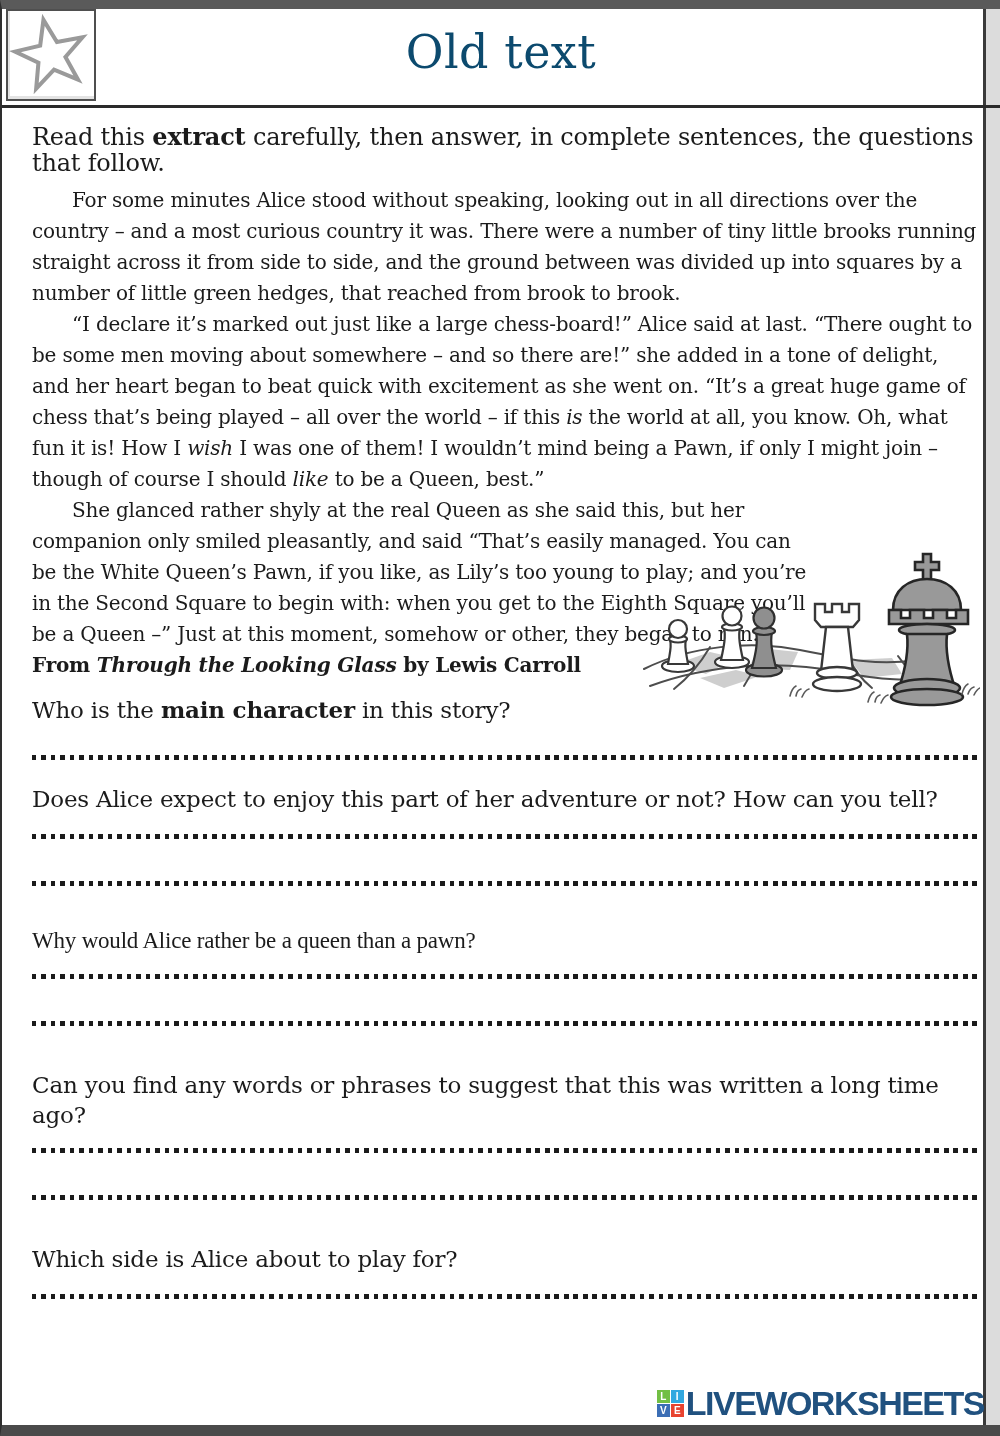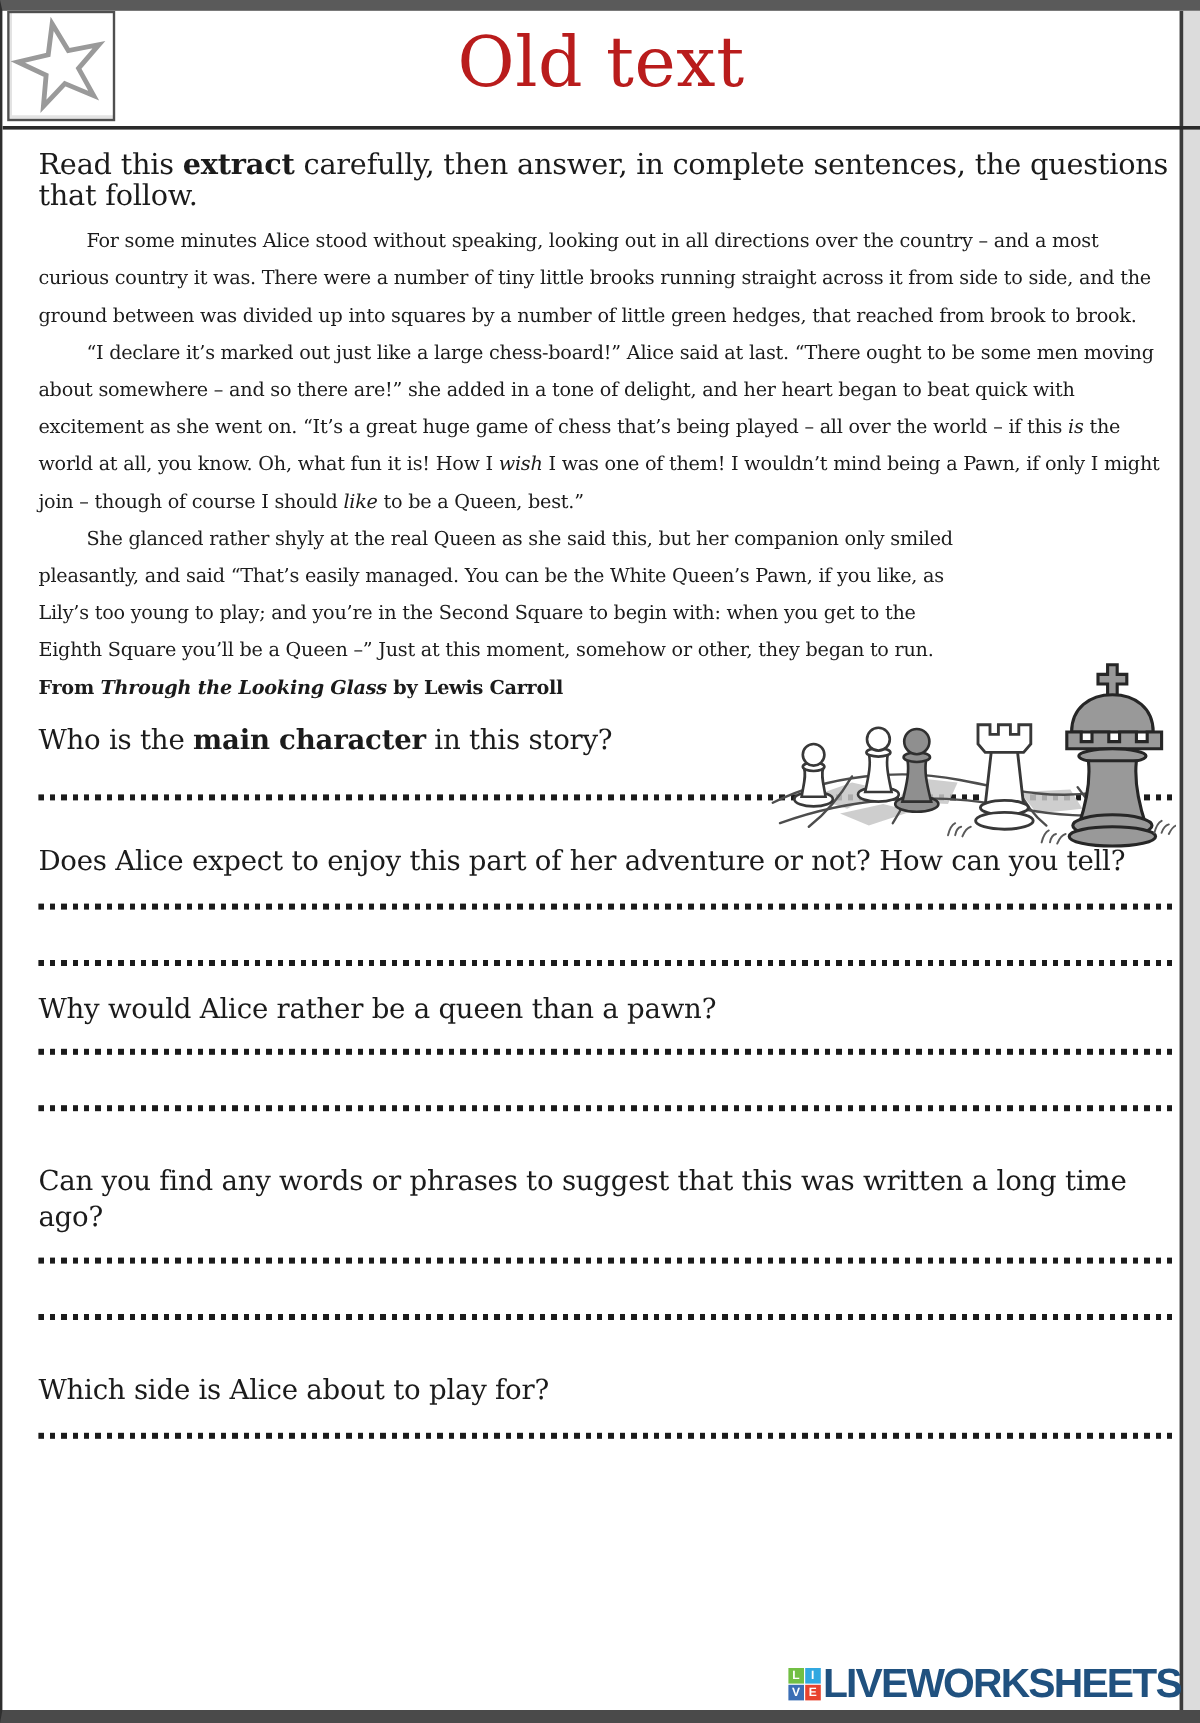--- a/index.html
+++ b/index.html
@@ -21,27 +21,27 @@
   }
   
   .header{position:relative;height:96px;border-bottom:3px solid #2a2a2a;}
   .star-box{
     position:absolute;left:4px;top:0;width:90px;height:92px;
     box-sizing:border-box;border:2px solid #4f4f4f;
     background:#fff;box-shadow:inset 2px -3px 0 0 #e3e3e3;
     display:flex;align-items:center;justify-content:center;
   }
   .page-title{
-    text-align:center;font-size:58px;line-height:46px;
-    padding-top:20px;color:#b91c1c;letter-spacing:.5px;
+    text-align:center;font-size:46px;line-height:46px;
+    padding-top:20px;color:#0c4a6e;letter-spacing:.5px;
   }
   
   .content{position:relative;padding:0 22px 0 30px;}
   .instruction{margin:16px 0 0 0;font-size:24px;line-height:26px;letter-spacing:-0.2px;}
-  .extract p{margin:0;font-size:16px;line-height:31px;text-indent:40px;letter-spacing:-0.2px;}
+  .extract p{margin:0;font-size:20px;line-height:31px;text-indent:40px;letter-spacing:-0.2px;}
   .extract p.first{margin-top:9px;}
   .extract p.third{padding-right:170px;}
   .attribution{margin:2px 0 0 225px;font-size:18px;line-height:24px;}
   .it{font-style:italic;}
   .bd{font-weight:bold;}
   
   .q-text{margin:0;font-size:23px;line-height:30px;letter-spacing:-0.2px;}
   .ans{
     height:5px;width:100%;
     background-image:repeating-linear-gradient(to right,#1b1b1b 0 4.5px,transparent 4.5px 9.5px);
@@ -90,27 +90,27 @@
       <p class="third">She glanced rather shyly at the real Queen as she said this, but her companion only smiled pleasantly, and said “That’s easily managed. You can be the White Queen’s Pawn, if you like, as Lily’s too young to play; and you’re in the Second Square to begin with: when you get to the Eighth Square you’ll be a Queen –” Just at this moment, somehow or other, they began to run.</p>
       <p class="attribution" style="text-indent:0;font-weight:bold;"><span>From </span><span class="it">Through the Looking Glass</span><span> by Lewis Carroll</span></p>
     </div>
 
     <section style="margin-top:14px;">
       <p class="q-text"><span>Who is the </span><span class="bd">main character</span><span> in this story?</span></p>
       <div class="ans" style="margin-top:30px;"></div>
     </section>
 
 
-    <section style="margin-top:36px;">
+    <section style="margin-top:24px;">
       <p class="q-text"><span>Does Alice expect to enjoy this part of her adventure or not? How can you tell?</span><span class="bd"></span><span></span></p>
       <div class="ans" style="margin-top:20px;"></div>
       <div class="ans" style="margin-top:42px;"></div>
     </section>
 
-    <section style="margin-top:21px;">
+    <section style="margin-top:40px;font-family:Liberation Serif, serif;">
       <p class="q-text"><span>Why would Alice rather be a queen than a pawn?</span><span class="bd"></span><span></span></p>
       <div class="ans" style="margin-top:18px;"></div>
       <div class="ans" style="margin-top:42px;"></div>
     </section>
 
     <section style="margin-top:44px;">
       <p class="q-text"><span>Can you find any words or phrases to suggest that this was written a long time ago?</span><span class="bd"></span><span></span></p>
       <div class="ans" style="margin-top:18px;"></div>
       <div class="ans" style="margin-top:42px;"></div>
     </section>

